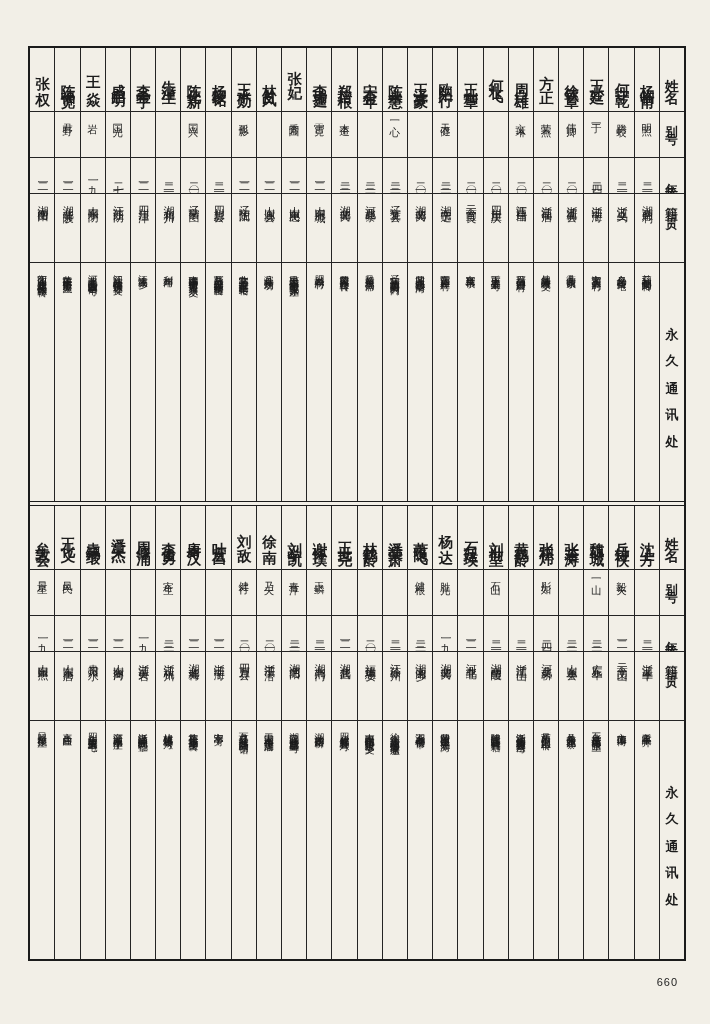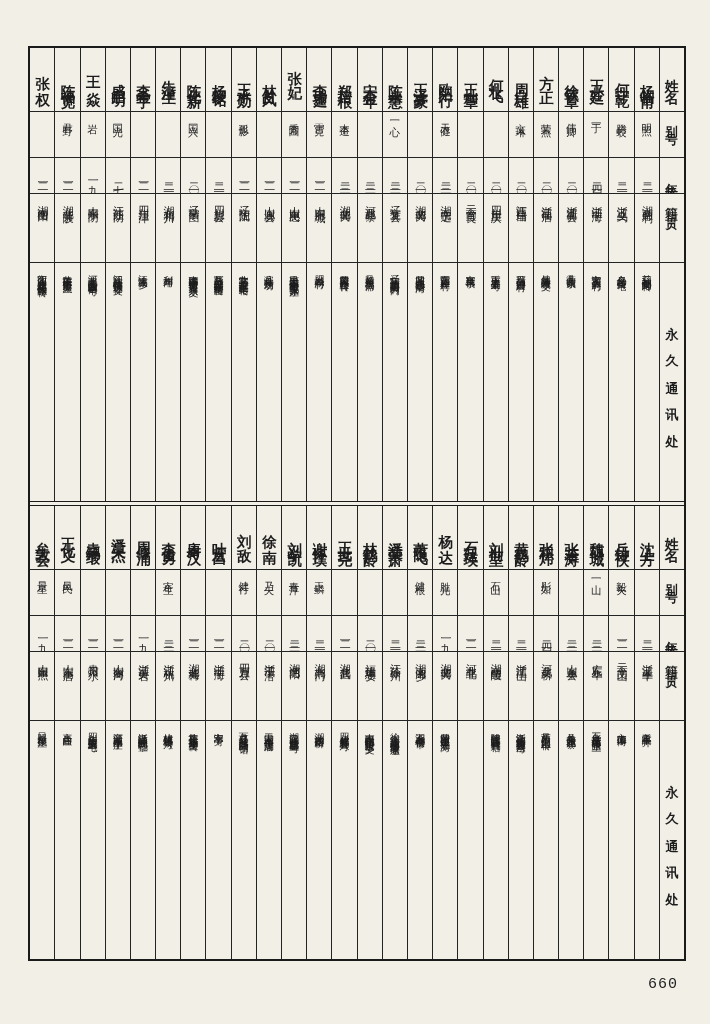--- a/index.html
+++ b/index.html
@@ -45,22 +45,22 @@
   .header-col .c-age .vtext{font-size:12.5px;font-weight:700;}
   .header-col .c-native .vtext{font-size:12.5px;font-weight:700;}
   .header-col .c-addr{align-items:center;}
   .header-col .c-addr .vtext{font-size:13px;font-weight:700;max-height:none;line-height:1;}
   .note{
     display:inline-block;width:5px;height:6px;
     background:#555;opacity:.55;margin-top:3px;
   }
   .page-number{
     position:absolute;right:32px;top:976px;
-    font-family:Liberation Mono, monospace;
-    font-size:15px;color:#222;letter-spacing:1px;
+    font-family:Liberation Sans, sans-serif;
+    font-size:11px;color:#222;letter-spacing:1px;
   }
 </style>
 </head>
 <body>
 
 <div>
   <div class="frame">
     <section class="roster-table" id="table-0">
         <div class="cols">
           <div class="col header-col">

